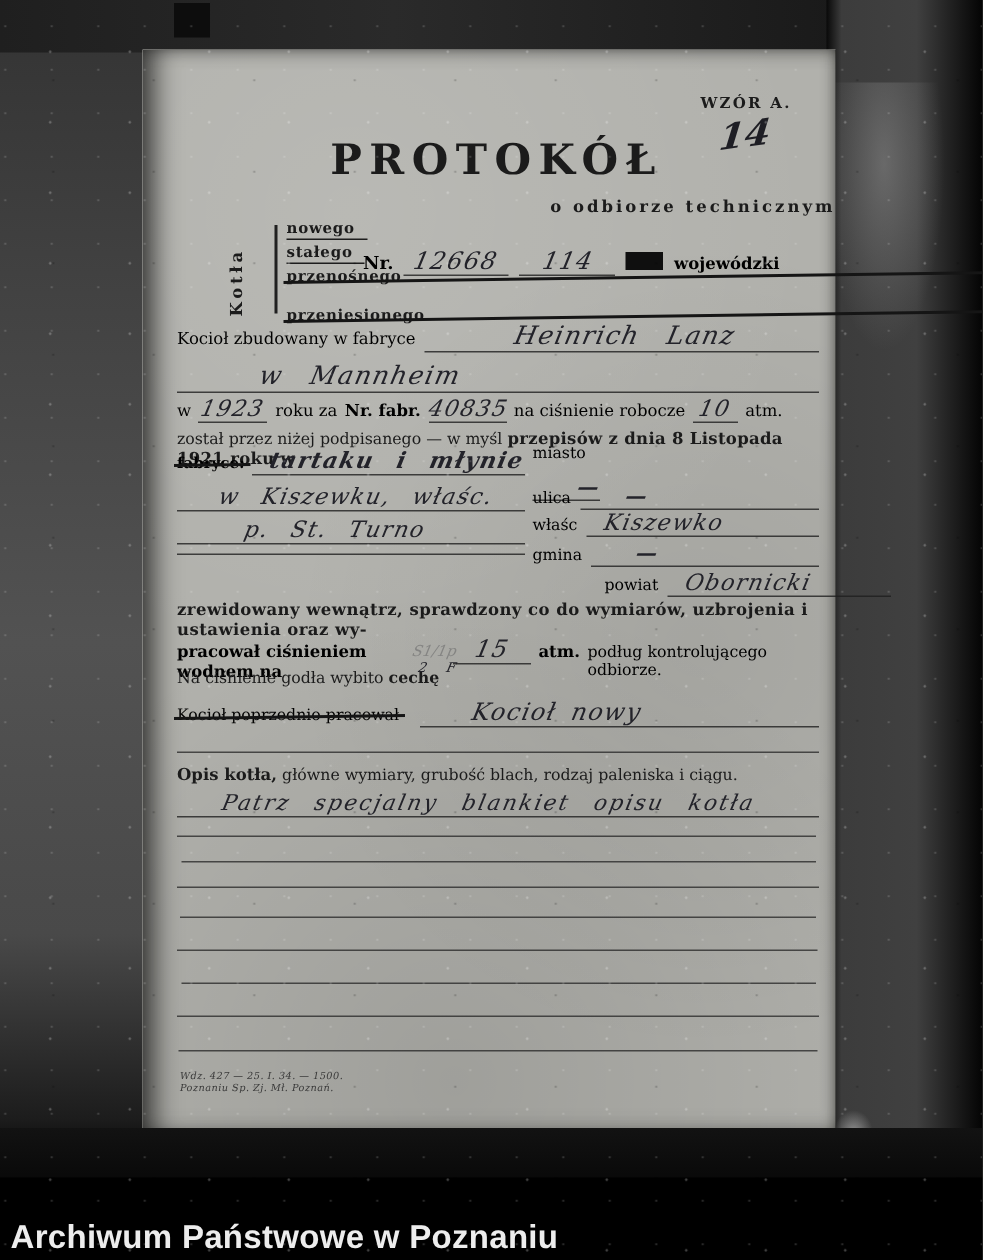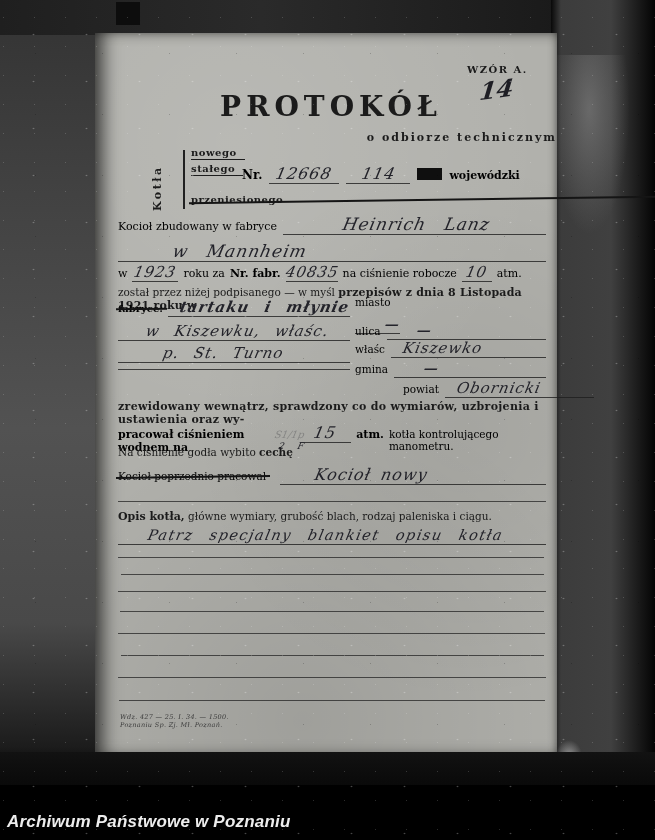--- a/index.html
+++ b/index.html
@@ -106,21 +106,21 @@
   .r1 { left:23px; top:524px; width:426px; } .r2 { left:26px; top:541px; width:423px; }
   .r3 { left:23px; top:558px; width:428px; } .r4 { left:25px; top:578px; width:424px; }
   .r5 { left:23px; top:600px; width:427px; } .r6 { left:26px; top:622px; width:423px; }
   .r7 { left:23px; top:644px; width:428px; } .r8 { left:24px; top:667px; width:426px; }
 
   .imprint { left:25px; top:680px; font-size:6.5px; line-height:8px; font-style:italic;
              color:#3a3a3a; letter-spacing:.3px; }
 
   .archive-bar { position:absolute; left:0; top:785px; width:655px; height:55px; background:#000; }
   .archive-text { position:absolute; left:7px; top:27px; color:#ededed; font-weight:bold;
-                  font-size:17px; font-family:"Liberation Sans", sans-serif; letter-spacing:.2px;font-style:italic; }
+                  font-size:22px; font-family:"Liberation Sans", sans-serif; letter-spacing:.2px; }
 
   .ml12 { margin-left:12px; } .ml28 { margin-left:28px; } .ml30 { margin-left:30px; }
   .ml35 { margin-left:35px; } .ml45 { margin-left:45px; } .ml55 { margin-left:55px; }
   .ml60 { margin-left:60px; }
 </style>
 </head>
 <body>
 
 <div class="photo">
   <div class="bg-left"></div>
@@ -135,20 +135,21 @@
     <span class="t wzor">WZÓR A.</span>
     <span class="t pagenum">14</span>
 
     <div class="t title b">PROTOKÓŁ</div>
     <div class="t subtitle b">o odbiorze technicznym</div>
 
     <div class="t kotla-vert">Kotła</div>
     <div class="t kotla-rule"></div>
     <div class="t ko ko1 underl">nowego</div>
     <div class="t ko ko2 underl">stałego</div>
+    <div class="t ko ko3 struck">przenośnego</div>
     <div class="t ko ko4 struck">przeniesionego</div>
 
     <div class="row nr-row">
       <span class="b fs12">Nr.</span>
       <span class="useg w70"><span class="hw hw16">12668</span></span>
       <span class="useg w64"><span class="hw hw16">114</span></span>
       <span class="blackbox"></span>
       <span class="b fs11">wojewódzki</span>
     </div>
 
@@ -208,21 +209,21 @@
     <div class="row locr locr5">
       <span class="loclabel">powiat</span>
       <span class="fill"><span class="hw hw15 ml12">Obornicki</span></span>
     </div>
 
     <div class="t insp1">zrewidowany wewnątrz, sprawdzony co do wymiarów, uzbrojenia i ustawienia oraz wy-</div>
     <div class="row insp2">
       <span class="b fs11">pracował ciśnieniem wodnem na</span>
       <span class="useg w58"><span class="hw hw16">15</span></span>
       <span class="b fs11">atm.</span>
-      <span class="fs105">kotła kontrolującego manometru.</span>
+      <span class="fs105">podług kontrolującego odbiorze.</span>
     </div>
 
     <div class="t cecha">
       <span>Na ciśnienie godła wybito</span>
       <span class="b">cechę</span>
     </div>
     <span class="t hw faint">S1/1p</span>
     <span class="t hw mark2f">2 F</span>
 
     <div class="row prev">

